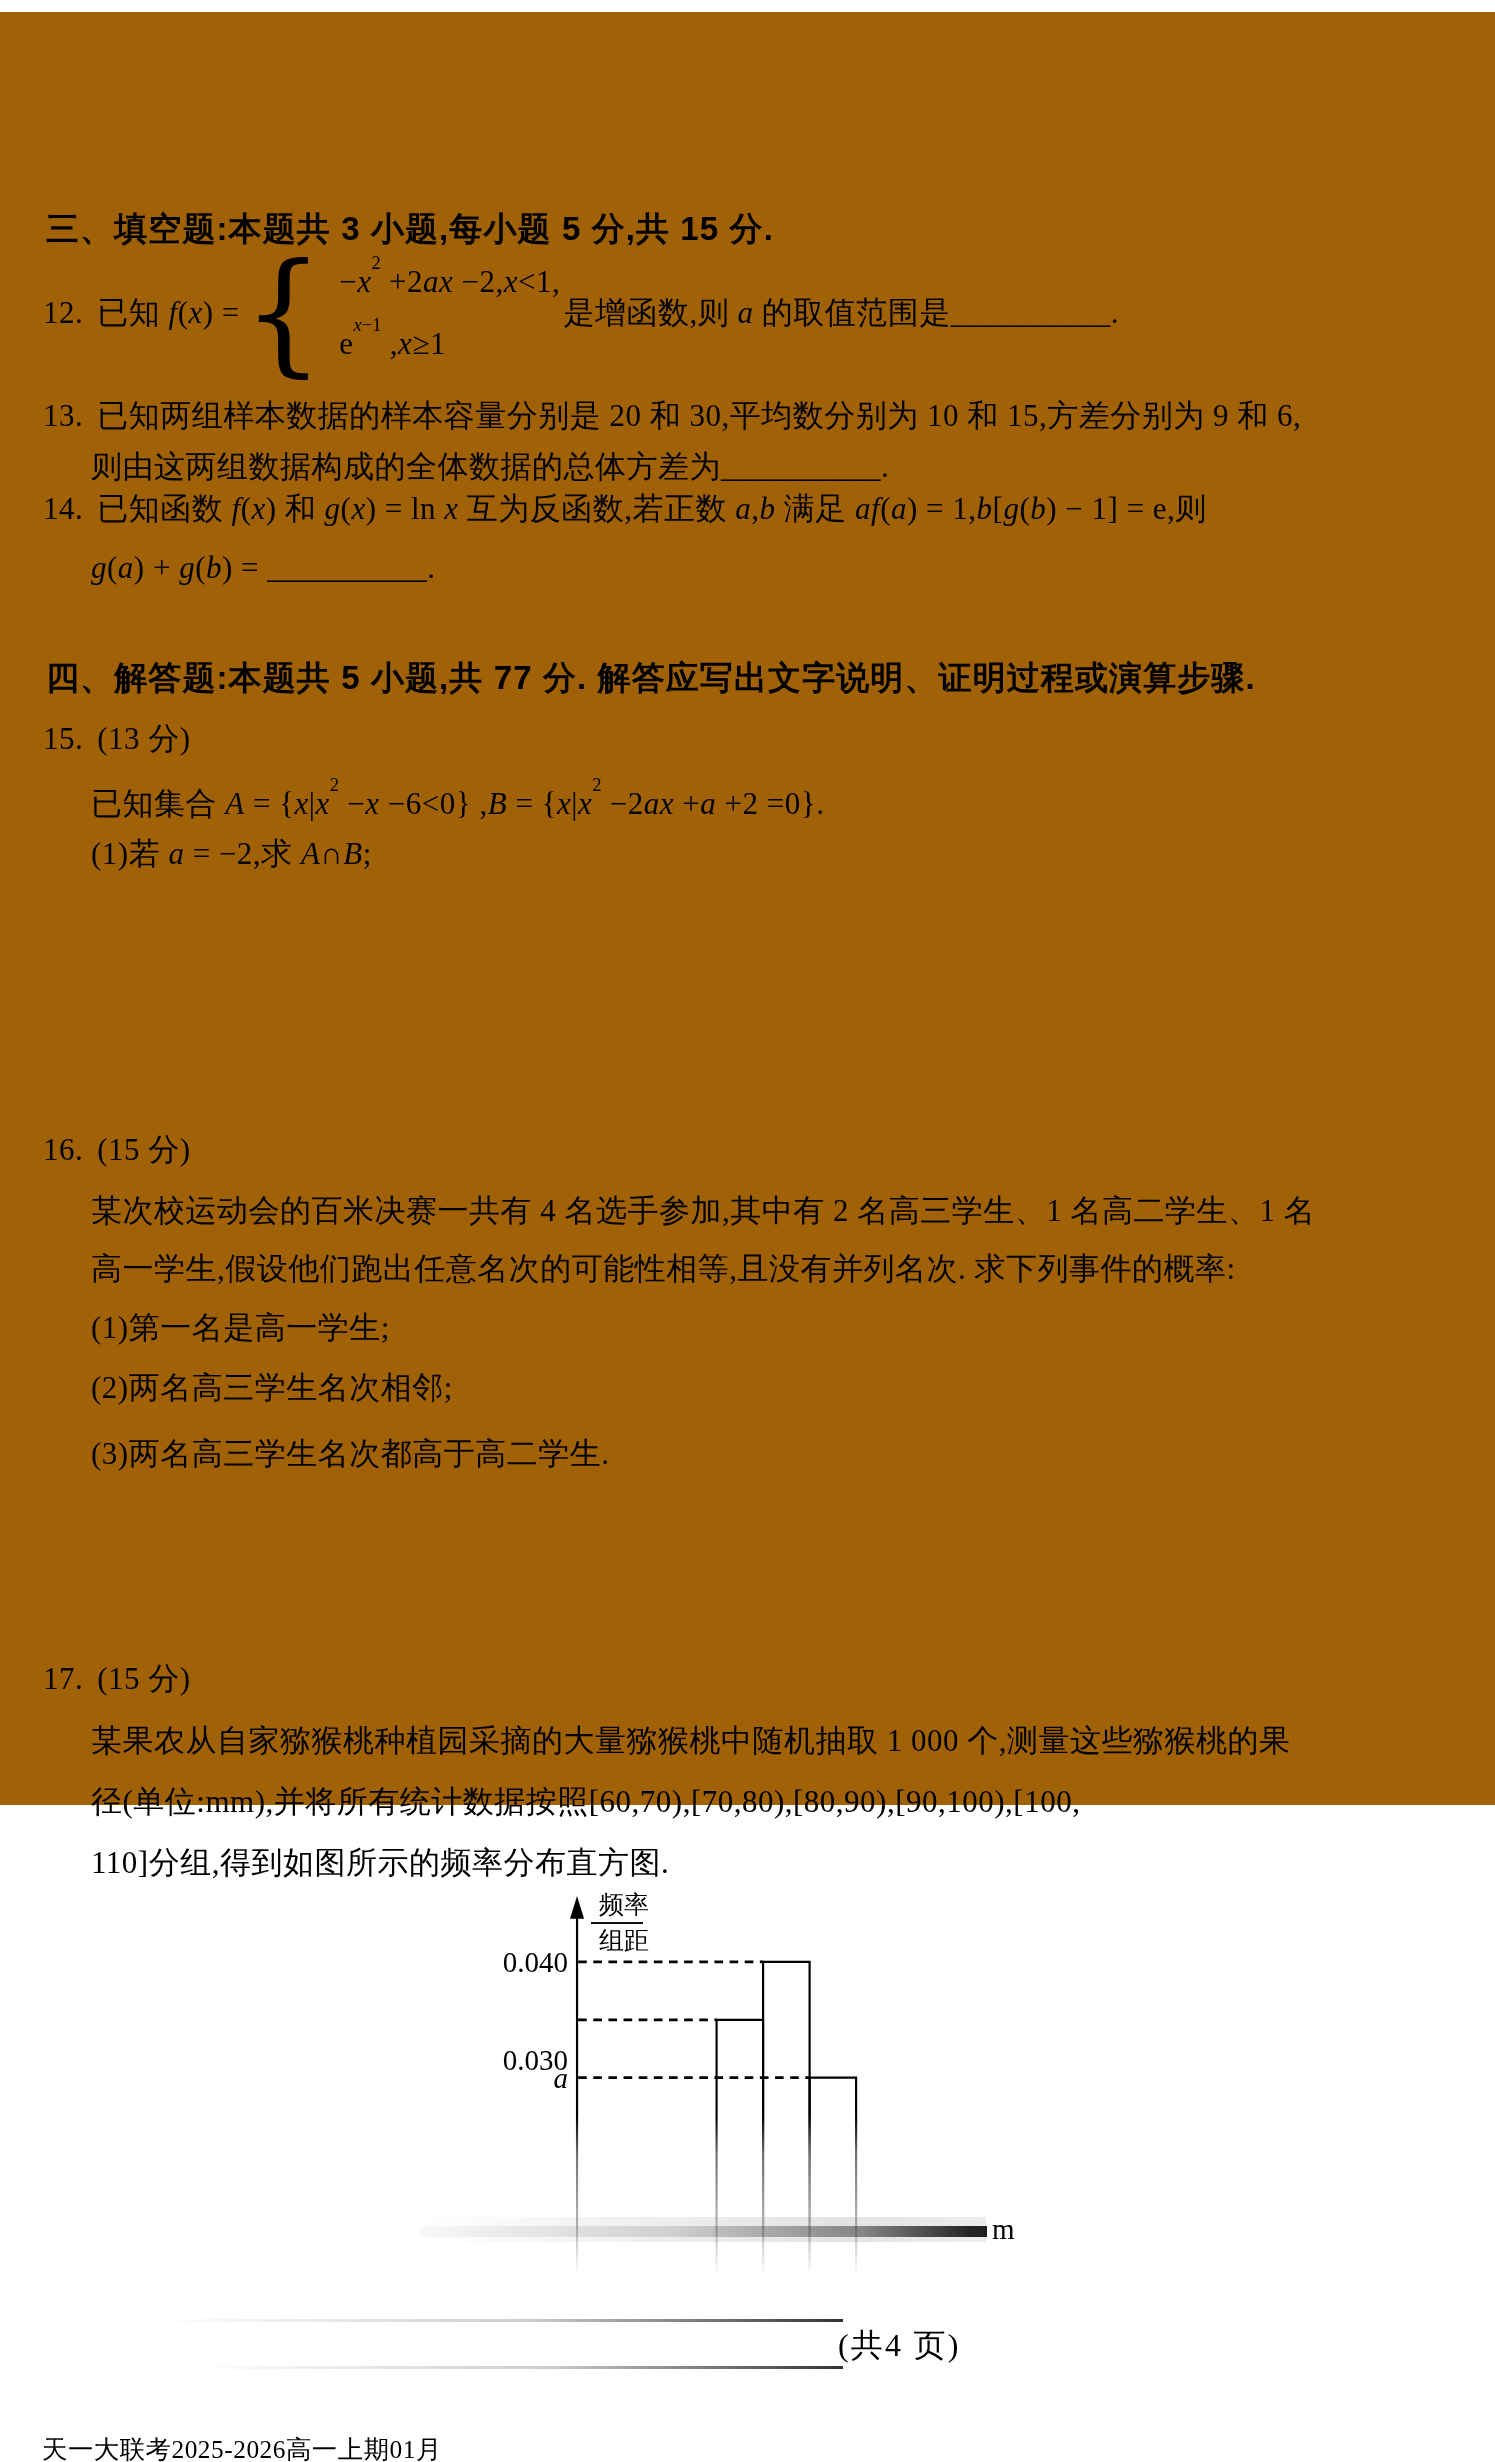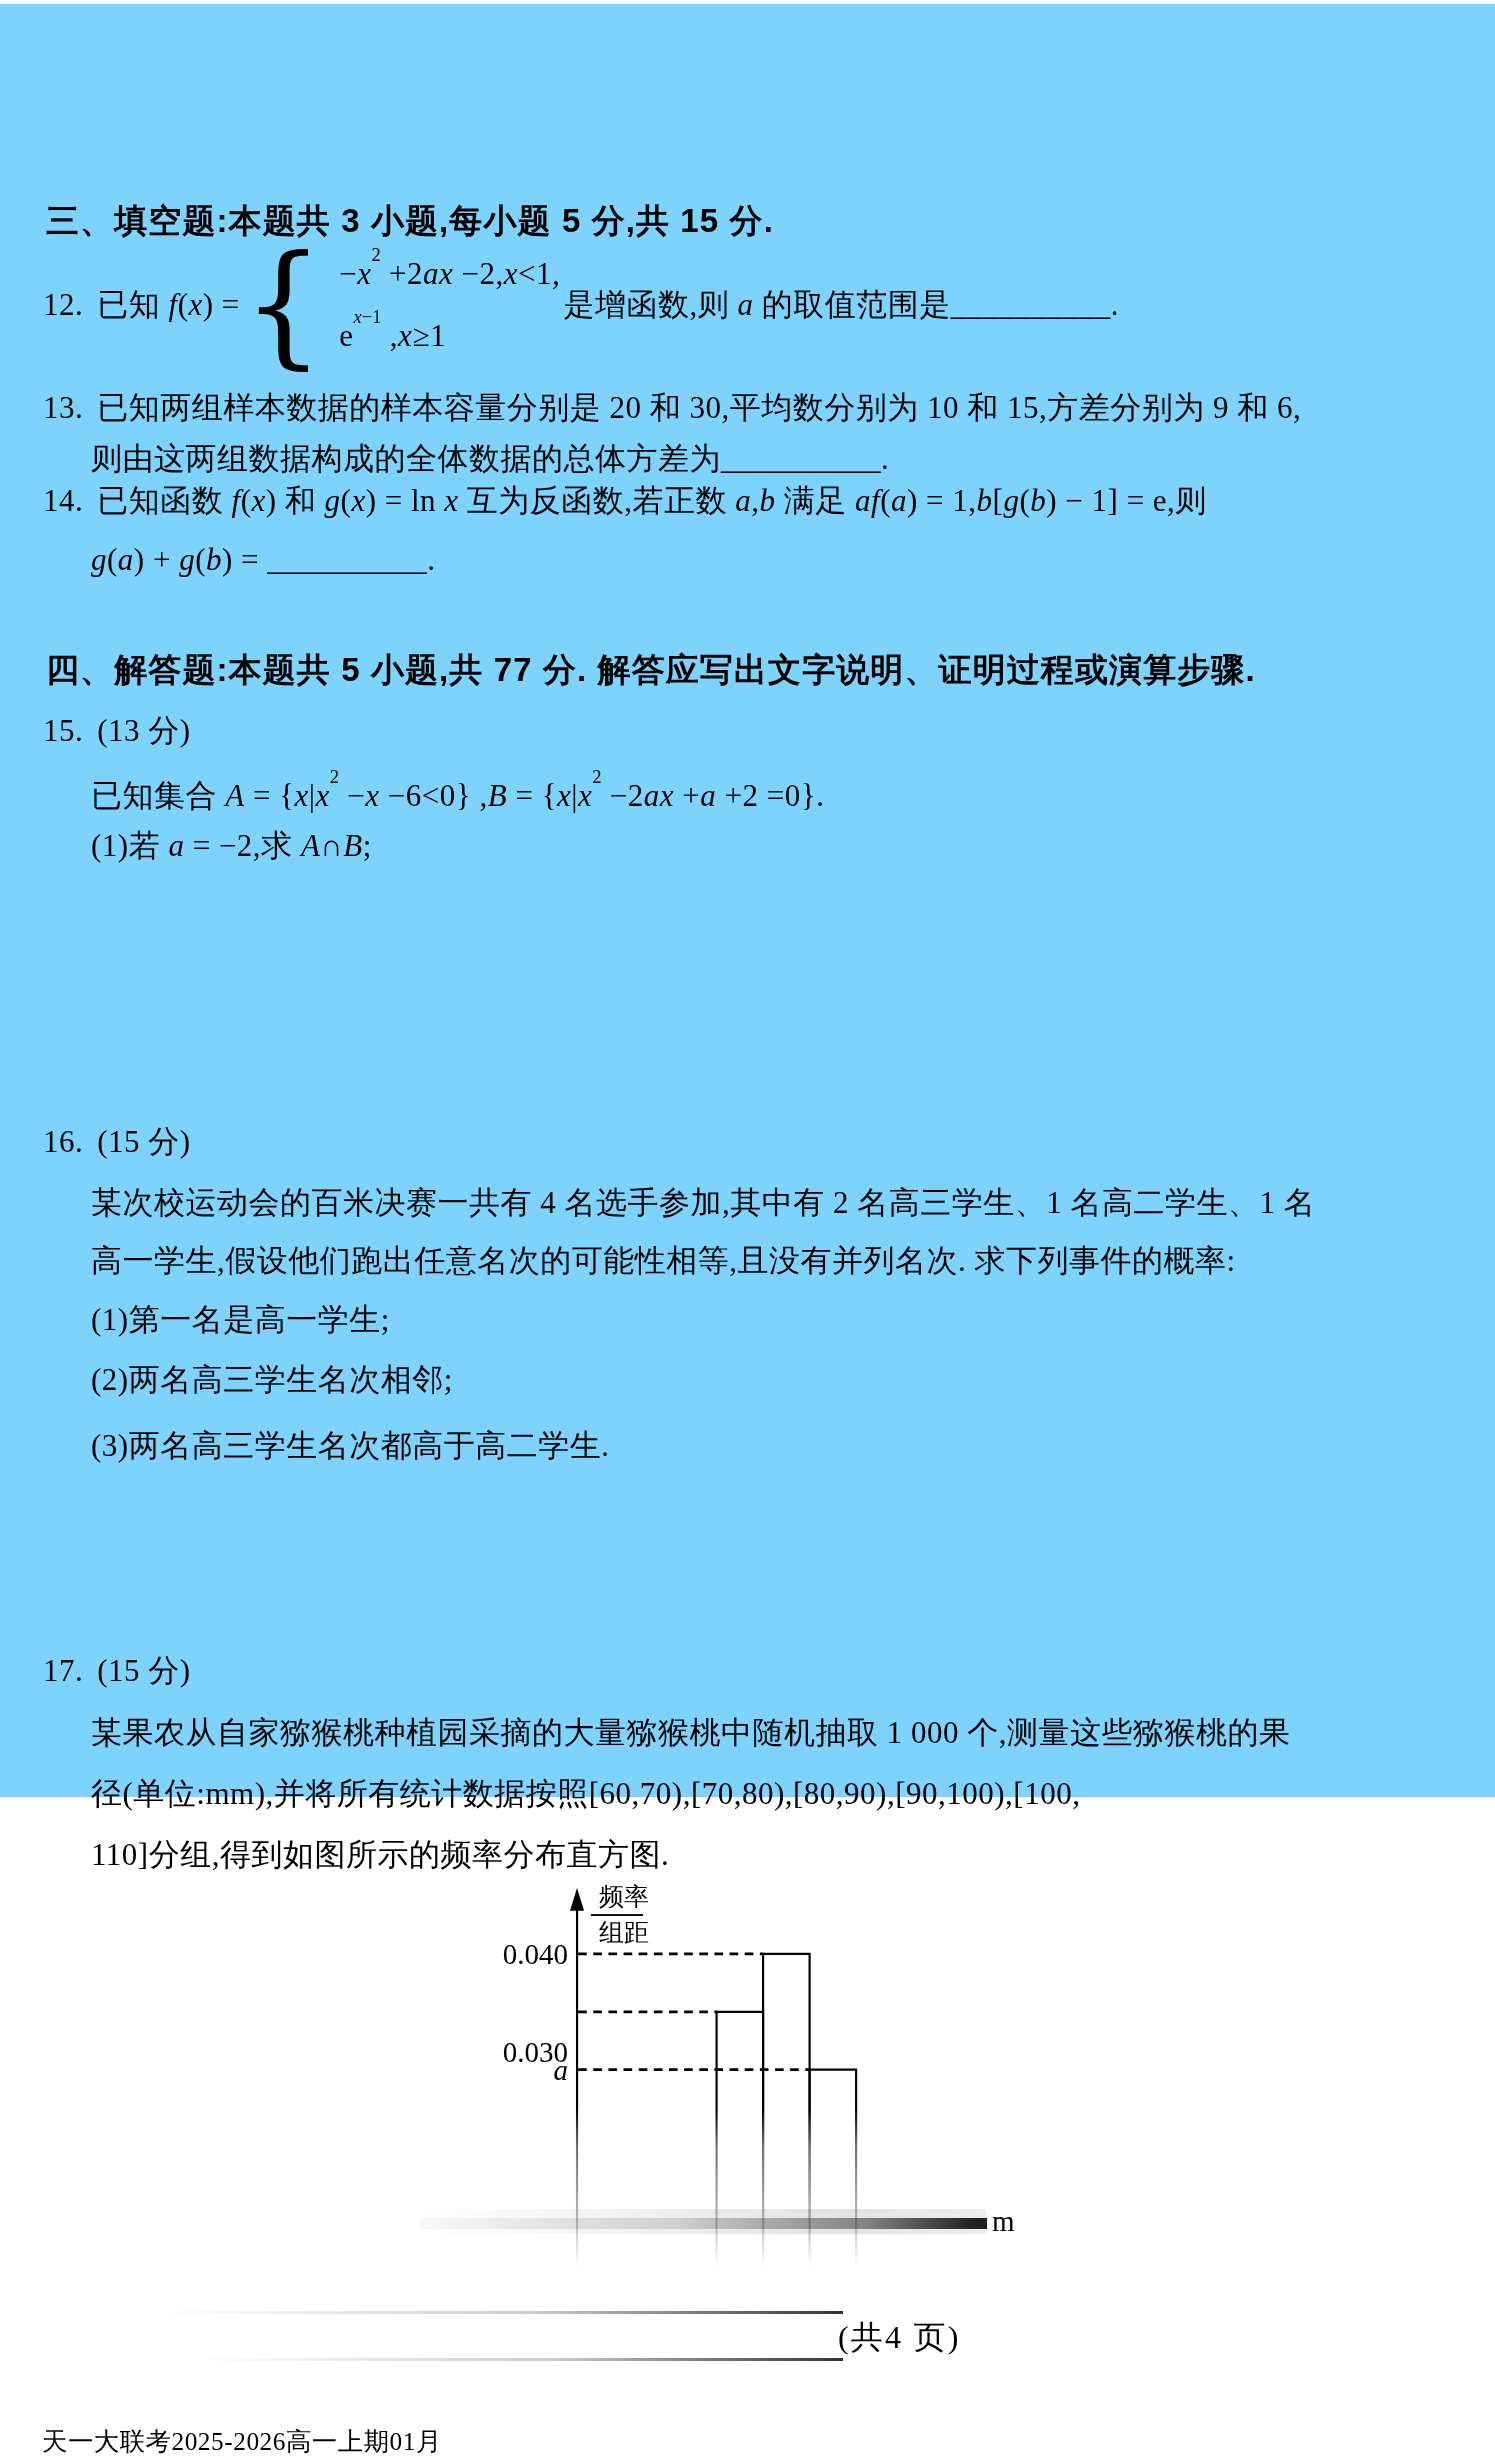--- a/index.html
+++ b/index.html
@@ -1,21 +1,21 @@
 <!DOCTYPE html>
 <html style="font-size:8.7px"><head>
 <meta charset="utf-8">
 <style>
   html,body{margin:0;padding:0;}
   body{
     width:1495px;height:2462px;background:#ffffff;color:#000;
     font-family:"Liberation Serif","DejaVu Serif",serif;
     position:relative;overflow:hidden;
   }
-  .page{position:absolute;left:0;top:4px;width:1495px;height:1793px;background:#7dd3fc;}
+  .page{position:absolute;left:0;top:12px;width:1495px;height:1793px;background:#a16207;}
   .line{position:absolute;font-size:31px;line-height:37px;white-space:nowrap;letter-spacing:0.5px;}
   .hdr{font-family:"Liberation Sans","DejaVu Sans",sans-serif;font-weight:700;font-size:33px;letter-spacing:1.1px;}
   .qnum{display:inline-block;margin-right:14px;}
   .score{display:inline-block;}
   sup{font-size:0.60em;position:relative;top:-0.62em;letter-spacing:0;}
   i{font-style:italic;}
   
   .q12wrap{position:absolute;left:43px;top:233px;height:135px;display:flex;align-items:center;font-size:31px;letter-spacing:0.5px;white-space:nowrap;}
   .pw{display:inline-flex;align-items:center;margin:0 3.2px;}
   .pw .brace{font-size:127px;line-height:1;font-weight:400;transform:scaleY(1.04);font-family:"DejaVu Serif",serif;}

